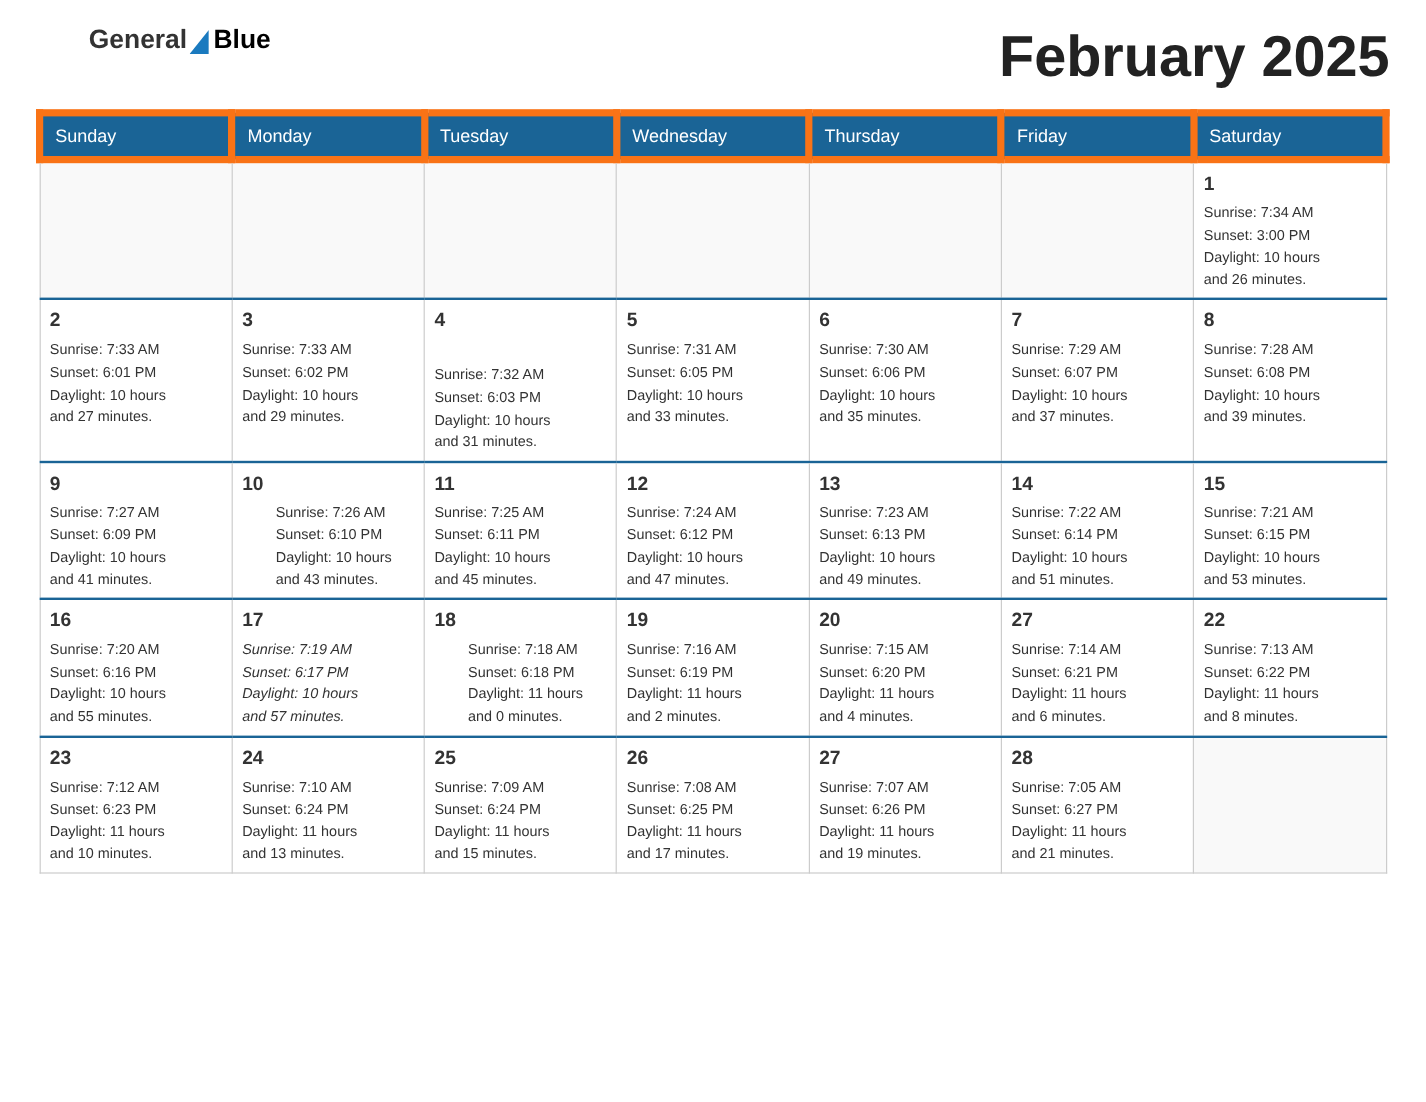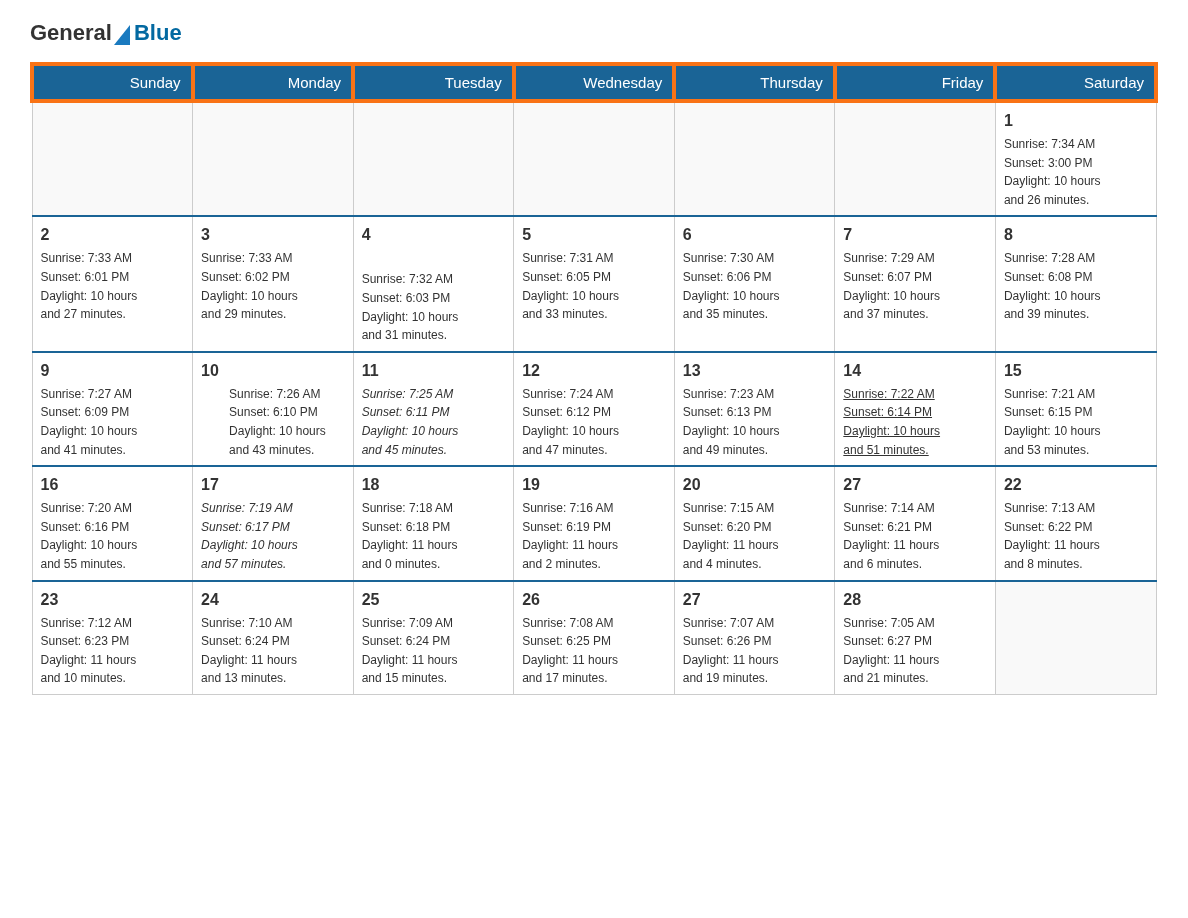--- a/index.html
+++ b/index.html
@@ -17,25 +17,26 @@
     }
     .logo {
       display: flex;
       align-items: center;
       gap: 4px;
     }
     .logo-text-general {
       font-size: 22px;
       font-weight: bold;
       color: #333;
+      margin-left: 44px;
     }
     .logo-text-blue {
       font-size: 22px;
       font-weight: bold;
-      color: #0369a1;
+      color: #000000;
     }
     .title-block {
       text-align: right;
     }
     .month-title {
       font-size: 48px;
       font-weight: bold;
       color: #222;
     }
     .location-title {
@@ -47,22 +48,22 @@
       width: 100%;
       border-collapse: collapse;
       border: 1px solid #999;
     }
     .calendar th {
       background-color: #1a6496;
       color: #fff;
       padding: 8px 10px;
       font-size: 15px;
       font-weight: normal;
-      text-align: right;
-      border: 4px solid #f97316;
+      text-align: left;
+      border: 6px solid #f97316;
     }
     .calendar td {
       vertical-align: top;
       padding: 6px 8px;
       border: 1px solid #ccc;
       width: 14.28%;
       min-height: 100px;
       font-size: 12.5px;
       line-height: 1.5;
     }
@@ -88,20 +89,21 @@
 <body>
 
 <div class="header">
   <div class="logo">
       <div style="line-height: 1.1;"><span class="logo-text-general">General</span><svg width="16" height="20" viewBox="0 0 16 20" style="vertical-align: middle; margin-left: 2px;">
           <polygon points="0,20 16,20 16,0" fill="#1a7abf"></polygon>
         </svg></div>
       <div><span class="logo-text-blue">Blue</span></div>
     </div>
   <div class="title-block">
+    <div class="month-title">February 2025</div>
   </div>
 </div>
 
 <table class="calendar">
   <thead>
     <tr>
     <th>Sunday</th>
         <th>Monday</th>
         <th>Tuesday</th>
         <th>Wednesday</th>
@@ -187,42 +189,42 @@
         </td>
         <td>
           <span class="day-number">10</span>
           <div class="day-info" style="white-space: pre-line; margin-left: 28px;">Sunrise: 7:26 AM
 Sunset: 6:10 PM
 Daylight: 10 hours
 and 43 minutes.</div>
         </td>
         <td>
           <span class="day-number">11</span>
-          <div class="day-info" style="white-space: pre-line; font-style: italic;">Sunrise: 7:25 AM
+          <div class="day-info" style="white-space: pre-line;">Sunrise: 7:25 AM
 Sunset: 6:11 PM
 Daylight: 10 hours
 and 45 minutes.</div>
         </td>
         <td>
           <span class="day-number">12</span>
           <div class="day-info" style="white-space: pre-line;">Sunrise: 7:24 AM
 Sunset: 6:12 PM
 Daylight: 10 hours
 and 47 minutes.</div>
         </td>
         <td>
           <span class="day-number">13</span>
           <div class="day-info" style="white-space: pre-line;">Sunrise: 7:23 AM
 Sunset: 6:13 PM
 Daylight: 10 hours
 and 49 minutes.</div>
         </td>
         <td>
           <span class="day-number">14</span>
-          <div class="day-info" style="white-space: pre-line; text-decoration: underline;">Sunrise: 7:22 AM
+          <div class="day-info" style="white-space: pre-line;">Sunrise: 7:22 AM
 Sunset: 6:14 PM
 Daylight: 10 hours
 and 51 minutes.</div>
         </td>
         <td>
           <span class="day-number">15</span>
           <div class="day-info" style="white-space: pre-line;">Sunrise: 7:21 AM
 Sunset: 6:15 PM
 Daylight: 10 hours
 and 53 minutes.</div>
@@ -238,21 +240,21 @@
         </td>
         <td>
           <span class="day-number">17</span>
           <div class="day-info" style="white-space: pre-line; font-style: italic;">Sunrise: 7:19 AM
 Sunset: 6:17 PM
 Daylight: 10 hours
 and 57 minutes.</div>
         </td>
         <td>
           <span class="day-number">18</span>
-          <div class="day-info" style="white-space: pre-line;">Sunrise: 7:18 AM
+          <div class="day-info" style="white-space: pre-line; margin-left: 28px;">Sunrise: 7:18 AM
 Sunset: 6:18 PM
 Daylight: 11 hours
 and 0 minutes.</div>
         </td>
         <td>
           <span class="day-number">19</span>
           <div class="day-info" style="white-space: pre-line;">Sunrise: 7:16 AM
 Sunset: 6:19 PM
 Daylight: 11 hours
 and 2 minutes.</div>

